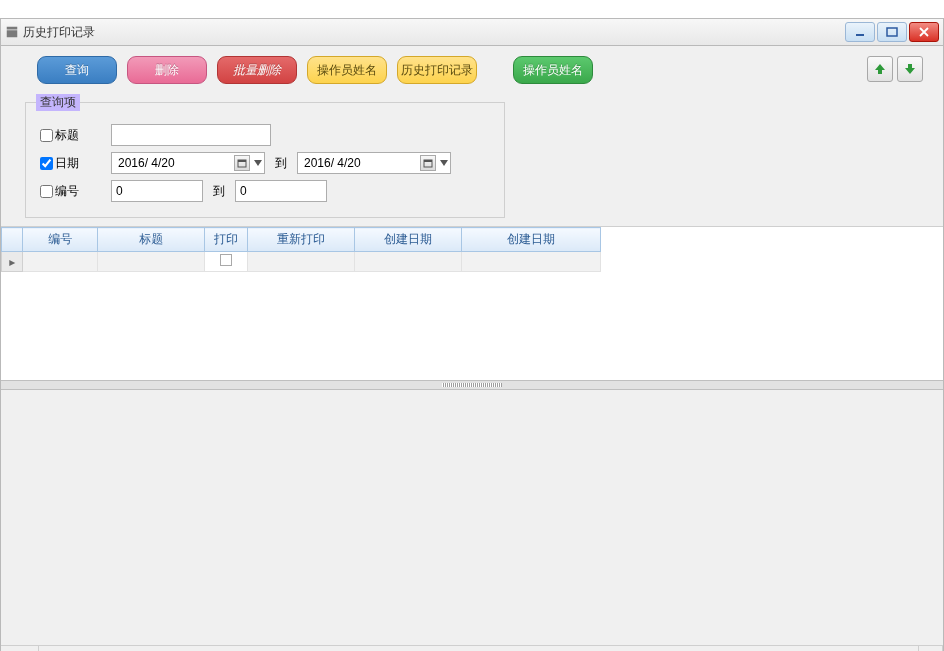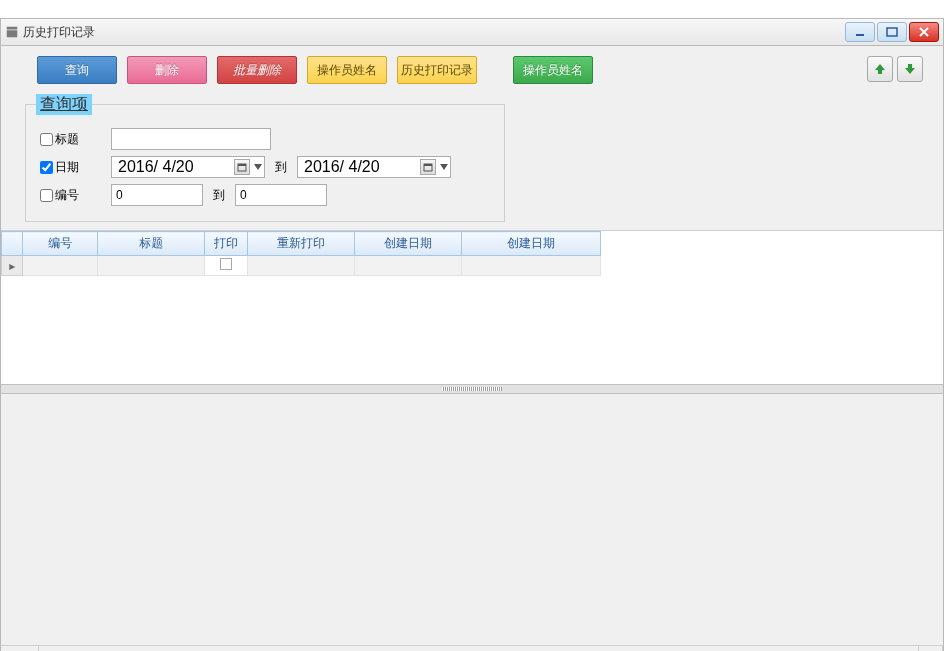--- a/index.html
+++ b/index.html
@@ -78,21 +78,21 @@
   position: absolute;
   right: 20px;
   top: 10px;
   display: flex;
   gap: 4px;
 }
 .tbtn {
   height: 28px;
   min-width: 80px;
   border: 1px solid #888;
-  border-radius: 2px;
+  border-radius: 9px;
   display: flex;
   align-items: center;
   justify-content: center;
   cursor: pointer;
   font-size: 12px;
   color: #fff;
   text-shadow: 0 -1px 0 rgba(0,0,0,0.25);
   text-align: center;
 }
 .btn-blue   { background: linear-gradient(to bottom, #5b9bd8, #3a7ec2); border-color: #2f6aa6; }
@@ -114,25 +114,24 @@
 
 .query-group {
   margin: 0 20px 8px 24px;
   border: 1px solid #cfcfcf;
   padding: 8px 10px 10px 10px;
   position: relative;
   background: #f0f0f0;
   width: 480px;
 }
 .query-group legend {
-  font-size: 16px;
+  font-size: 12px;
   color: #333;
   padding: 0 4px;
-  background: #7dd3fc;
-  text-decoration: underline;
+  background: #c4b5fd;
 }
 .qrow {
   display: flex;
   align-items: center;
   margin: 4px 0;
   height: 24px;
 }
 .qrow .chk { margin-right: 2px; }
 .qrow .lbl { width: 56px; }
 .qrow .to-lbl { width: 20px; text-align: center; margin: 0 6px; }
@@ -146,21 +145,21 @@
 .w160 { width: 160px; }
 .w92  { width: 92px;  }
 .datepick {
   height: 22px;
   width: 154px;
   border: 1px solid #adadad;
   background: #fff;
   display: flex;
   align-items: center;
   padding: 0 2px 0 6px;
-  font-size: 16px;
+  font-size: 12px;
   position: relative;
 }
 .datepick .dp-icon {
   width: 16px; height: 16px;
   border: 1px solid #a9a9a9;
   background: linear-gradient(to bottom,#f7f7f7,#dcdcdc);
   display:flex;align-items:center;justify-content:center;
   margin-left:auto;margin-right:2px;
 }
 .datepick .dp-chevron { width: 8px; margin-left:2px; }

